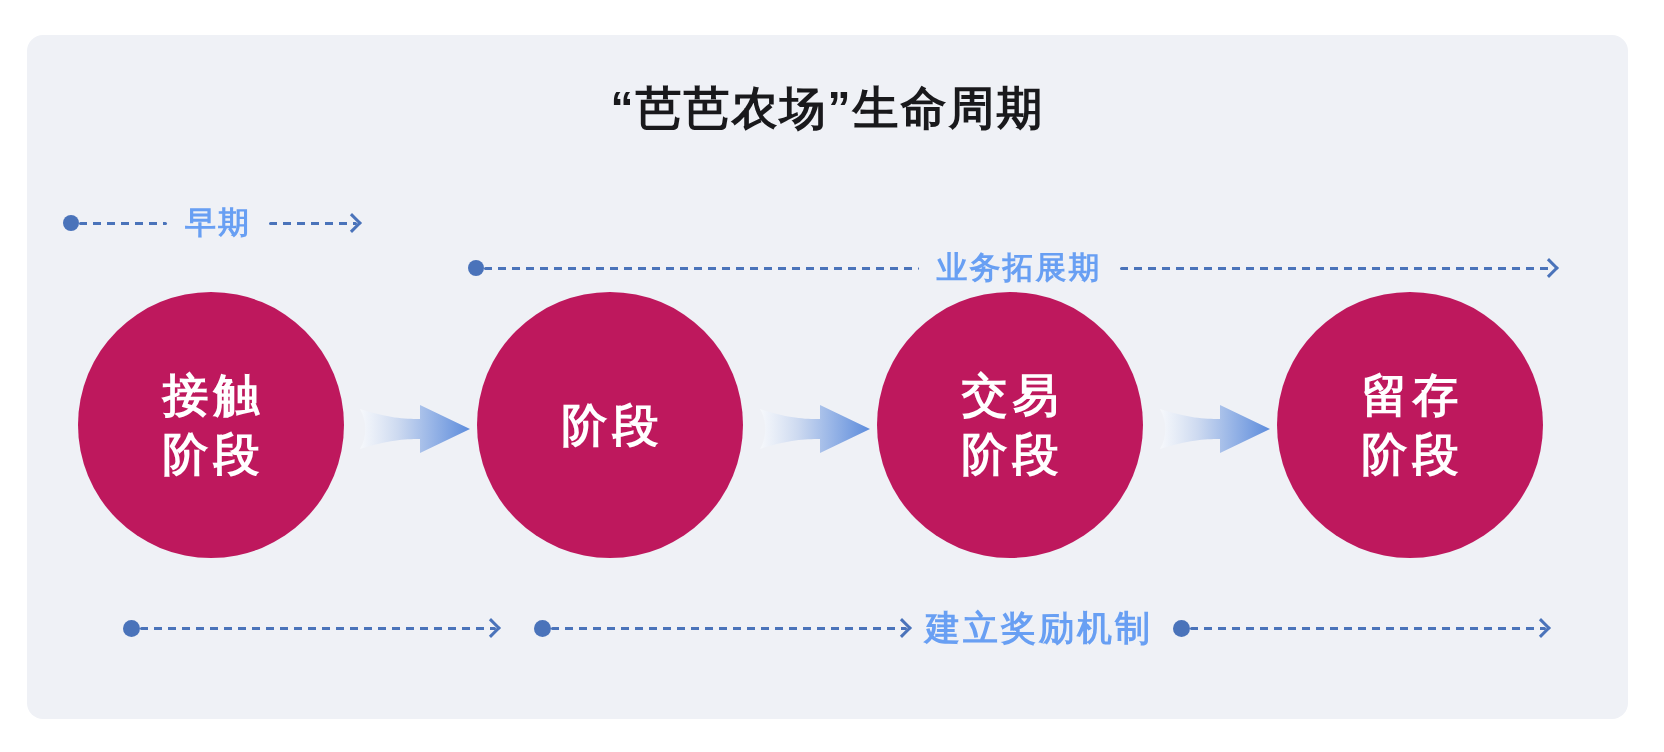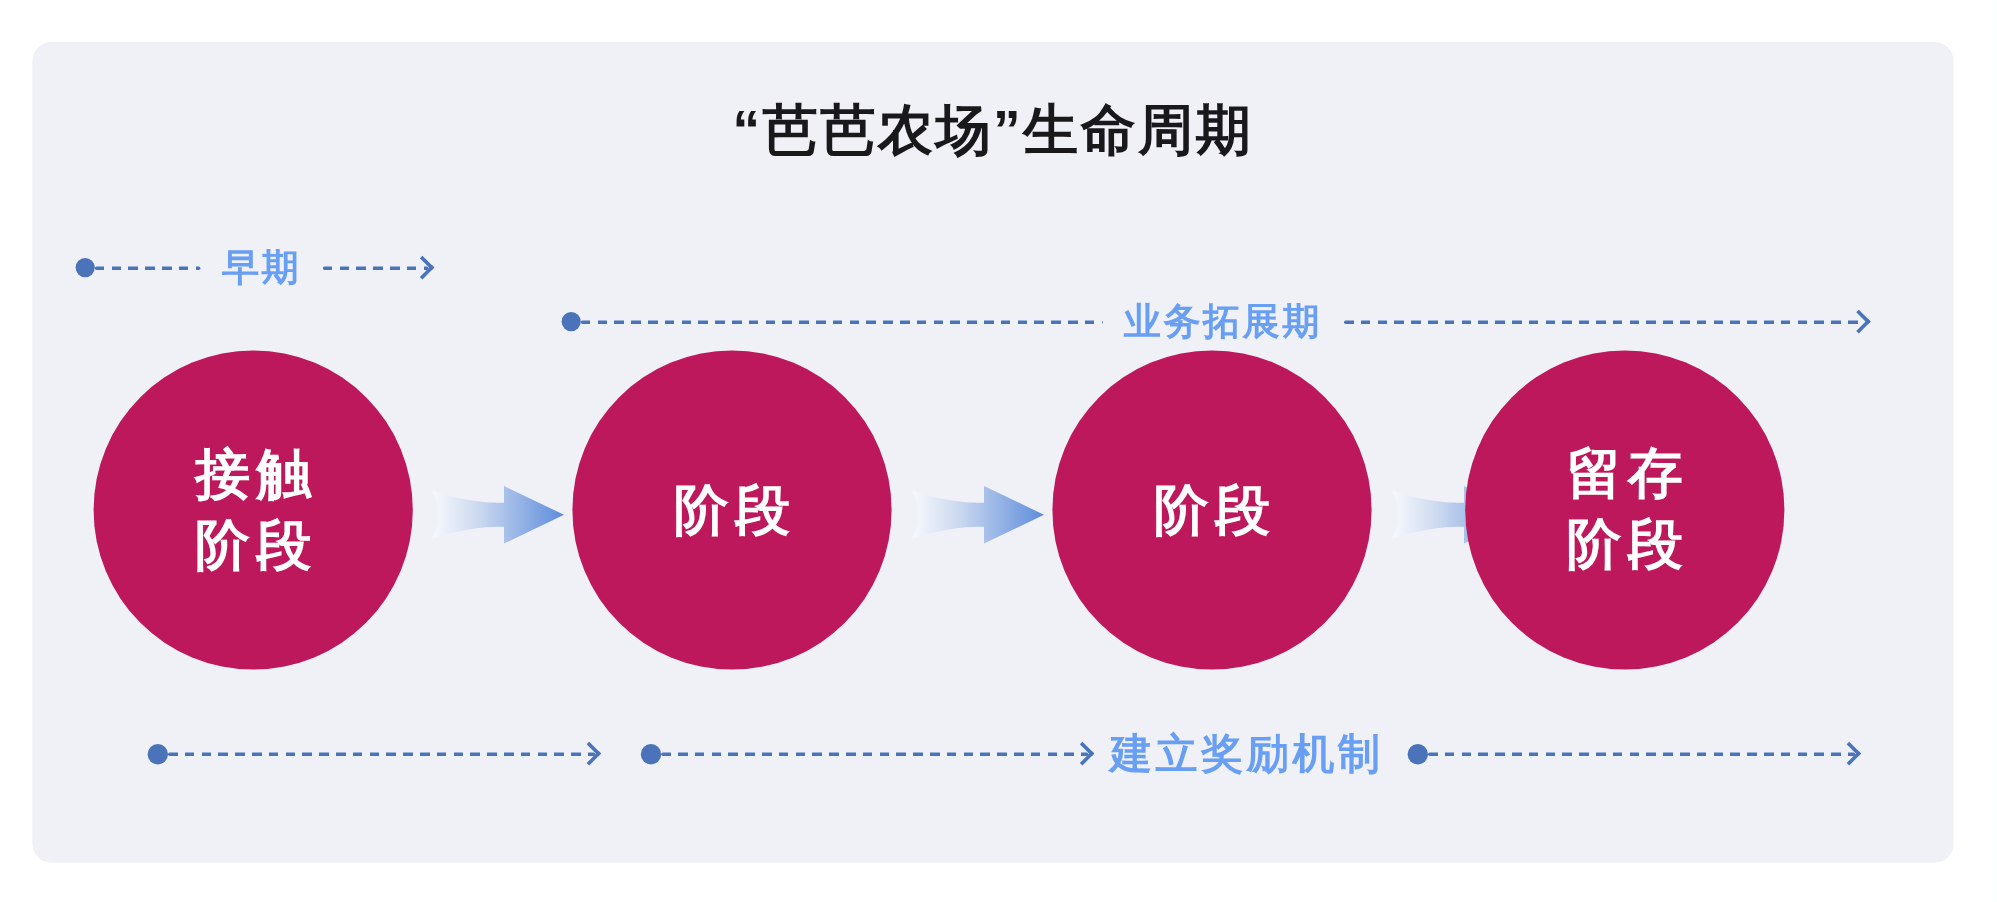--- a/index.html
+++ b/index.html
@@ -74,21 +74,21 @@
     border-radius: 50%;
     background: #be185d;
     display: flex;
     align-items: center;
     justify-content: center;
     text-align: center;
   }
   .c1 { left: 51px; }
   .c2 { left: 450px; }
   .c3 { left: 850px; }
-  .c4 { left: 1194px; font-family: Liberation Serif, serif; }
+  .c4 { left: 1250px; }
   .circle-text span {
     display: block;
     color: #ffffff;
     font-size: 46px;
     font-weight: 600;
     line-height: 1.28;
     letter-spacing: 5px;
     text-indent: 5px;
   }
   
@@ -175,20 +175,21 @@
       <span>阶段</span>
     </div>
   </div>
 
   <svg class="swoosh s2" viewBox="0 0 112 56">
     <path d="M0,8 C28,17 44,18 60,18 L60,4 L110,28 L60,52 L60,38 C44,38 28,39 0,48 C7,36 7,20 0,8 Z" fill="url(#swooshGrad)"></path>
   </svg>
 
   <div class="circle c3">
     <div class="circle-text">
+      <span>交易</span>
       <span>阶段</span>
     </div>
   </div>
 
   <svg class="swoosh s3" viewBox="0 0 112 56">
     <path d="M0,8 C28,17 44,18 60,18 L60,4 L110,28 L60,52 L60,38 C44,38 28,39 0,48 C7,36 7,20 0,8 Z" fill="url(#swooshGrad)"></path>
   </svg>
 
   <div class="circle c4">
     <div class="circle-text">

